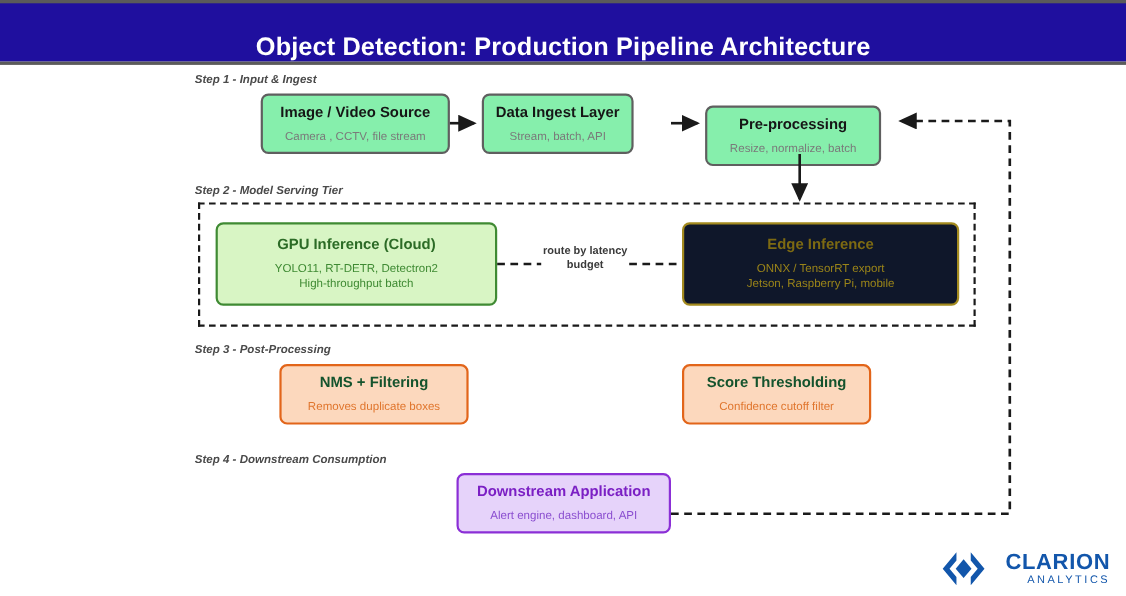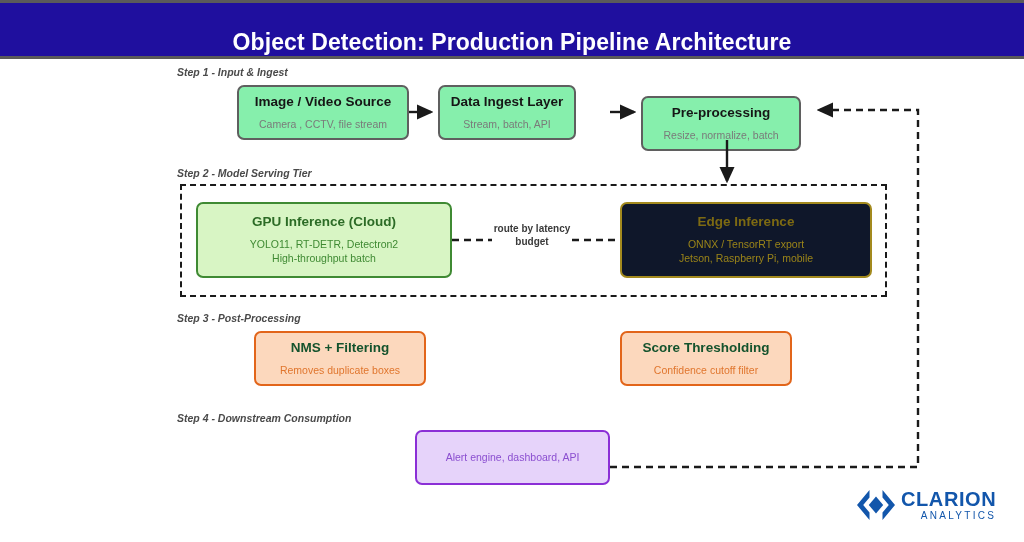--- a/index.html
+++ b/index.html
@@ -121,24 +121,24 @@
     left: 0; top: 0;
     width: 1024px;
     height: 542px;
     pointer-events: none;
   }
 
   
   #brand-logo {
     position: absolute;
     left: 856px;
-    top: 488px;
+    top: 500px;
     display: flex;
     align-items: center;
-    gap: 5px;
+    gap: 18px;
   }
   #brand-wordmark {
     display: flex;
     flex-direction: column;
     line-height: 1;
   }
   #brand-name {
     font-size: 20px;
     font-weight: bold;
     color: #1256ab;
@@ -201,20 +201,21 @@
     <div class="title">NMS + Filtering</div>
     <div class="sub">Removes duplicate boxes</div>
   </div>
 
   <div class="node orange" style="left:620px; top:331px; width:172px; height:55px;">
     <div class="title">Score Thresholding</div>
     <div class="sub">Confidence cutoff filter</div>
   </div>
 
   <div class="node purple" style="left:415px; top:430px; width:195px; height:55px;">
+    <div class="title">Downstream Application</div>
     <div class="sub">Alert engine, dashboard, API</div>
   </div>
 
   <svg id="wires" viewBox="0 0 1024 542">
     <defs>
       <marker id="arrowhead" markerWidth="7" markerHeight="7" refX="6" refY="3.2" orient="auto" markerUnits="strokeWidth">
         <path d="M0,0 L7,3.2 L0,6.4 z" fill="#1a1a1a"></path>
       </marker>
     </defs>
 

